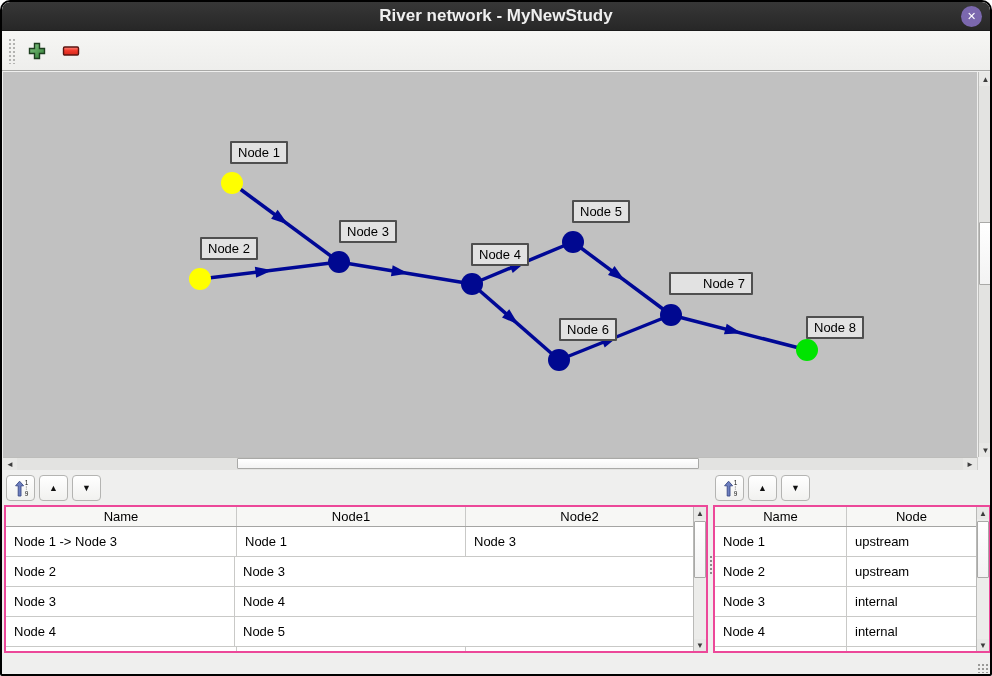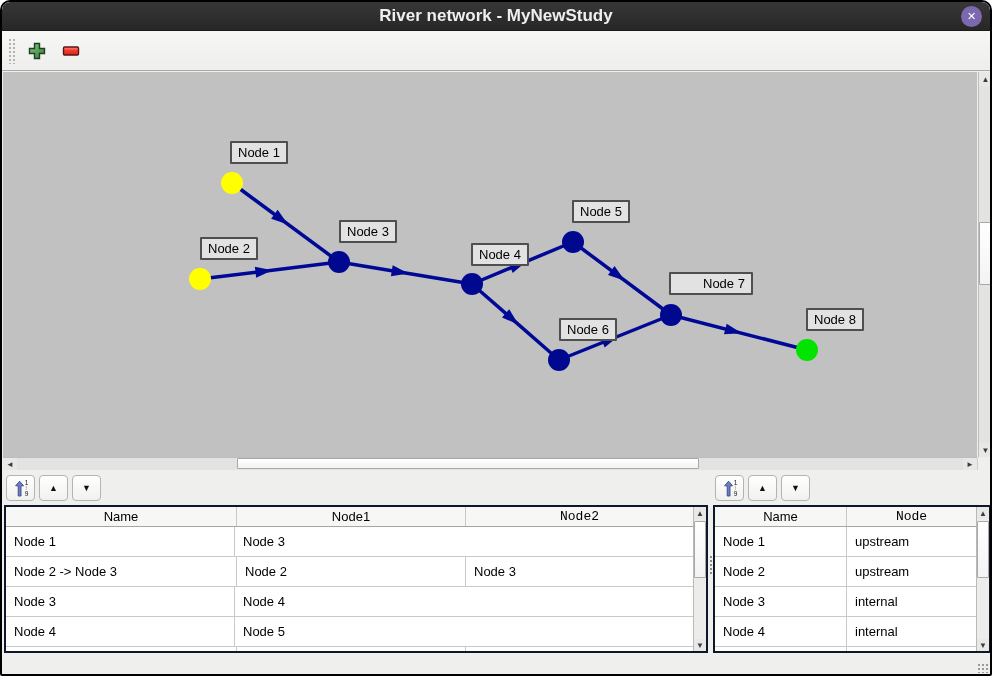--- a/index.html
+++ b/index.html
@@ -83,28 +83,28 @@
   .bottom { position:absolute; left:1px; top:472px; width:989px; height:202px; background:#efefee; }
   .ctl-btn {
     position:absolute; width:29px; height:26px; top:1px;
     background:linear-gradient(#ffffff,#f1f1ef);
     border:1px solid #b4b4b2; border-radius:4px;
     display:flex; align-items:center; justify-content:center;
     font-size:9px; color:#111; cursor:pointer;
   }
 
   
-  .tbl { position:absolute; top:31px; height:148px; background:#701a75; border:2px solid #0f172a; display:flex; }
+  .tbl { position:absolute; top:31px; height:148px; background:#701a75; border:2px solid #ec4899; display:flex; }
   .tbl-main { flex:1; display:flex; flex-direction:column; overflow:hidden; }
   .tbl-head { display:flex; height:20px; background:#f7f7f5; border-bottom:1px solid #a5a5a3; flex:none; }
   .tbl-hcell {
     font-size:13px; color:#000; display:flex; align-items:center; justify-content:center;
     border-right:1px solid #c9c9c7; overflow:hidden;
   }
-  .tbl-hcell:last-child { border-right:none;font-family:Liberation Mono, monospace; }
+  .tbl-hcell:last-child { border-right:none; }
   .tbl-row { display:flex; height:30px; border-bottom:1px solid #c9c9c7; background:#fff; flex:none; }
   .tbl-row.filler { height:7px; border-bottom:none; }
   .tbl-cell {
     font-size:13px; color:#000; display:flex; align-items:center;
     padding-left:8px; border-right:1px solid #c9c9c7; overflow:hidden; white-space:nowrap;
   }
   .tbl-cell:last-child { border-right:none; }
   
   .tbl-left  { left:1px;  width:704px; }
   .tbl-right { left:710px; width:278px; }
@@ -190,21 +190,21 @@
           <circle cx="804" cy="278" r="11" fill="#00e400"></circle>
         </svg>
       <div id="labels-layer">
           <div class="node-label" style="left: 227px; top: 69px;">Node 1</div>
           <div class="node-label" style="left: 197px; top: 165px;">Node 2</div>
           <div class="node-label" style="left: 336px; top: 148px;">Node 3</div>
           <div class="node-label" style="left: 468px; top: 171px;">Node 4</div>
           <div class="node-label" style="left: 569px; top: 128px;">Node 5</div>
           <div class="node-label" style="left: 556px; top: 246px;">Node 6</div>
           <div class="node-label" style="left: 666px; top: 200px; padding-left: 32px;">Node 7</div>
-          <div class="node-label" style="left: 803px; top: 236px; text-align: center;">Node 8</div>
+          <div class="node-label" style="left: 803px; top: 244px; text-align: center;">Node 8</div>
         </div>
     </div>
 
     <div class="sb sb-v" style="left:975px; top:0; height:385px;">
       <div class="sb-arrow" style="left:0; top:0; width:13px; height:14px;">▲</div>
       <div class="sb-thumb" style="left:0; top:150px; width:13px; height:63px;"></div>
       <div class="sb-arrow" style="left:0; bottom:0; width:13px; height:14px;">▼</div>
     </div>
 
     <div class="sb sb-h" style="left:0; top:385px; width:974px;">
@@ -253,25 +253,25 @@
 
     <div class="tbl tbl-left" id="branches-table">
       <div class="tbl-main">
         <div class="tbl-head">
             <div class="tbl-hcell c0">Name</div>
             <div class="tbl-hcell c1">Node1</div>
             <div class="tbl-hcell c2">Node2</div>
           </div>
         <div class="tbl-body">
             <div class="tbl-row">
+              <div class="tbl-cell c0">Node 1 -&gt; Node 3</div>
               <div class="tbl-cell c1">Node 1</div>
               <div class="tbl-cell c2">Node 3</div>
             </div>
             <div class="tbl-row">
-              <div class="tbl-cell c0">Node 2 -&gt; Node 3</div>
               <div class="tbl-cell c1">Node 2</div>
               <div class="tbl-cell c2">Node 3</div>
             </div>
             <div class="tbl-row">
               <div class="tbl-cell c1">Node 3</div>
               <div class="tbl-cell c2">Node 4</div>
             </div>
             <div class="tbl-row">
               <div class="tbl-cell c1">Node 4</div>
               <div class="tbl-cell c2">Node 5</div>

